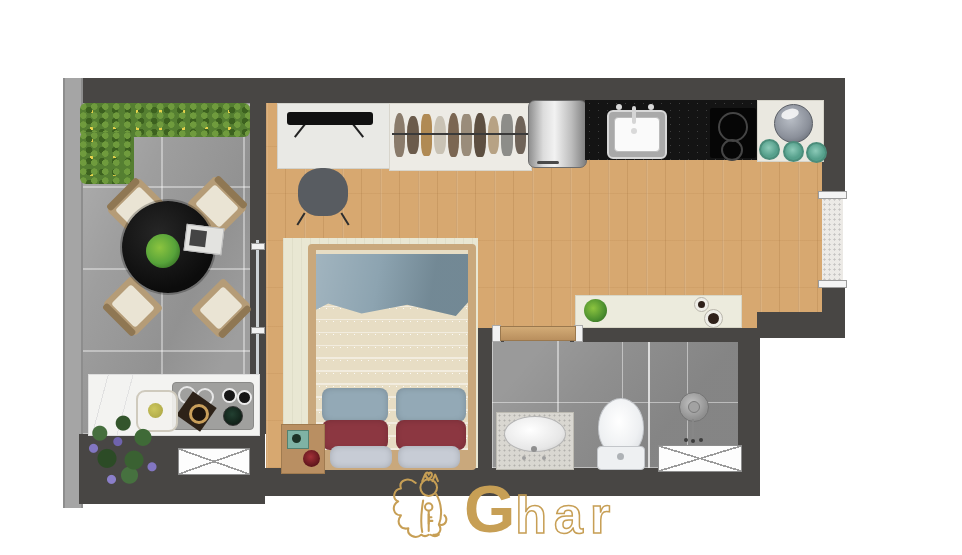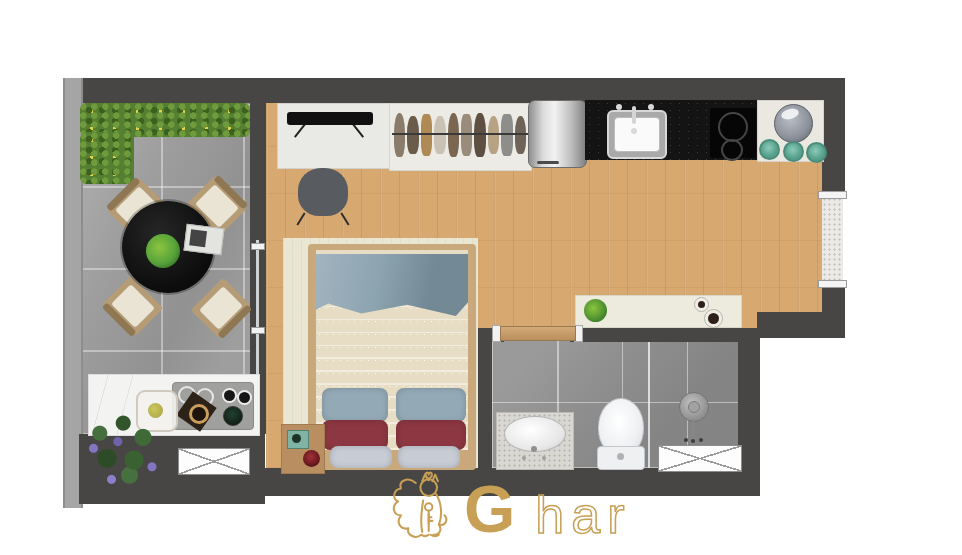--- a/index.html
+++ b/index.html
@@ -206,23 +206,23 @@
     background-image:radial-gradient(circle, rgba(140,140,140,.4) 0 .9px, transparent 1.3px);background-size:5px 5px;}
   .threshold{position:absolute;width:27px;height:6px;background:#f4f4f4;border:1px solid #9c9c9c;left:818px;}
   .th1{top:191px;} .th2{top:280px;}
 
   
   .logo{left:388px;top:470px;width:280px;height:80px;display:flex;align-items:flex-start;z-index:10;}
   .logo svg{display:block;}
   .logo-text{display:flex;align-items:flex-start;margin-left:2px;}
   .logo-g{font-size:66px;line-height:62px;font-weight:bold;color:var(--gold,#c79f55);
     font-family:"Liberation Sans",sans-serif;margin-top:8px;}
-  .logo-rest{font-size:52px;line-height:54px;font-weight:400;letter-spacing:7px;
+  .logo-rest{font-size:52px;line-height:54px;font-weight:700;letter-spacing:7px;
     color:transparent;-webkit-text-stroke:1.5px var(--gold,#c79f55);margin-top:18px;
-    font-family:"Liberation Sans",sans-serif;margin-left:20px;}
+    font-family:"Liberation Sans",sans-serif;}
 </style>
 </head>
 <body>
 
 <div class="stage">
 
   <div class="abs terrace"></div>
   <div class="abs wood wood-a"></div>
   <div class="abs wood wood-b"></div>
   <div class="abs bath-floor"></div>

